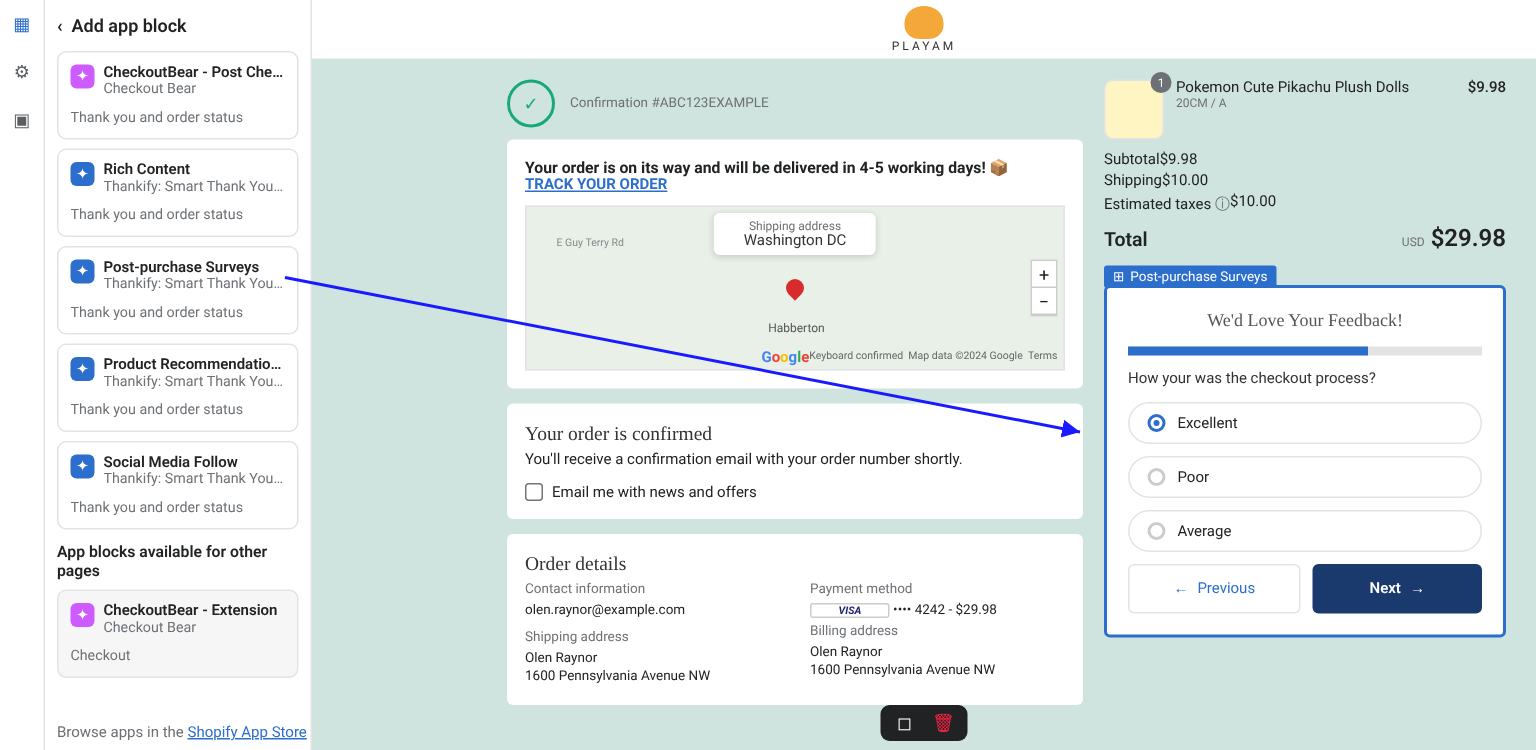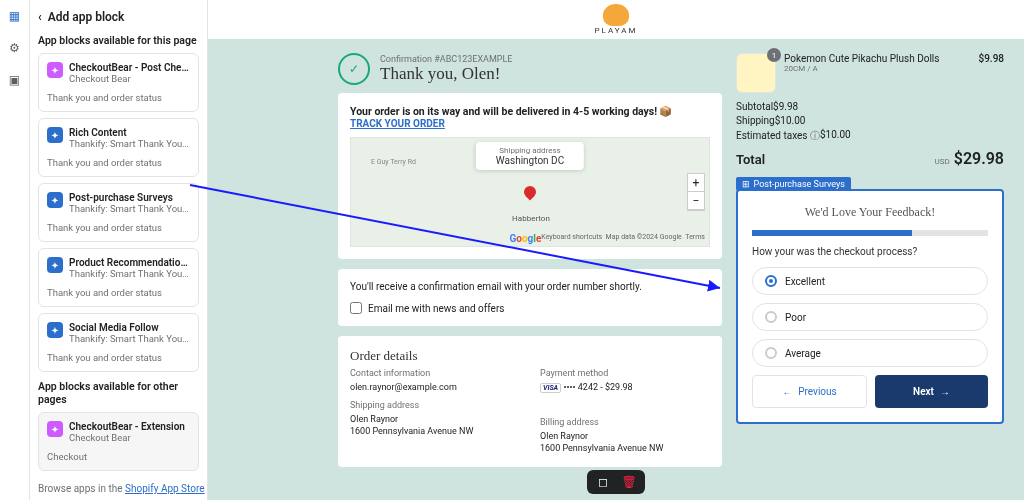--- a/index.html
+++ b/index.html
@@ -46,21 +46,21 @@
 .map-f{position:absolute;bottom:2px;left:4px;right:4px;display:flex;justify-content:flex-end;font-size:7px;color:#666}
 .glogo{font-weight:700;font-size:10px}
 .glogo span:nth-child(1){color:#4285F4}.glogo span:nth-child(2){color:#EA4335}.glogo span:nth-child(3){color:#FBBC05}.glogo span:nth-child(4){color:#4285F4}.glogo span:nth-child(5){color:#34A853}.glogo span:nth-child(6){color:#EA4335}
 .conf-t{font-family:Georgia,serif;font-size:13px;margin-bottom:4px;color:#333}
 .chk{display:flex;gap:6px;align-items:center;margin-top:10px}
 .chk input{width:12px;height:12px}
 .two{display:flex;gap:20px;font-size:9px}
 .col{flex:1}
 .col h4{font-size:9px;color:#6d7175;font-weight:400;margin-bottom:4px}
 .col div{margin-bottom:2px}
-.visa{display:inline-block;background:#fff;border:1px solid #ccc;padding:0 2px;font-size:7px;font-weight:700;font-style:italic;color:#1a1f71;border-radius:2px}
+.visa{display:inline-block;background:#fff;border:1px solid #ccc;padding:0 18px;font-size:7px;font-weight:700;font-style:italic;color:#1a1f71;border-radius:2px}
 .line-item{display:flex;gap:8px;align-items:flex-start;margin-bottom:8px}
 .thumb{width:40px;height:40px;background:#fff5c2;border-radius:6px;position:relative;border:1px solid #e1e3e5}
 .badge{position:absolute;top:-6px;right:-6px;background:#6d7175;color:#fff;border-radius:50%;width:14px;height:14px;font-size:8px;display:flex;align-items:center;justify-content:center}
 .li-txt{flex:1}
 .li-t{font-size:10px}
 .li-v{font-size:8px;color:#6d7175}
 .li-p{font-size:10px;font-weight:500}
 .row{display:flex;font-size:10px;margin:3px 0}
 .muted{color:#6d7175}
 .total{display:flex;justify-content:space-between;align-items:baseline;margin-top:6px;font-weight:600}
@@ -94,21 +94,20 @@
     <div class="ri active">▦</div>
     <div class="ri">⚙</div>
     <div class="ri">▣</div>
   </div>
 
   <div class="sidebar">
     <div class="sb-head">
       <span>‹</span>
       <span>Add app block</span>
     </div>
-    <div class="sb-section">App blocks available for this page</div>
 
     <div class="blk">
       <div class="blk-row">
         <div class="blk-ic pink">✦</div>
         <div class="blk-body">
           <div class="blk-title">CheckoutBear - Post Checkout</div>
           <div class="blk-sub">Checkout Bear</div>
         </div>
       </div>
       <div class="blk-footer">Thank you and order status</div>
@@ -183,68 +182,68 @@
         <span>PLAYAM</span>
       </div>
     </div>
 
     <div class="preview">
       <div class="left">
         <div class="ty-head">
           <div class="check">✓</div>
           <div>
             <div class="conf">Confirmation #ABC123EXAMPLE</div>
-            <div class="ty">Thank you, Olen!</div>
           </div>
         </div>
 
         <div class="card">
           <div class="onway">Your order is on its way and will be delivered in 4-5 working days! 📦</div>
           <a href="#" class="track">TRACK YOUR ORDER</a>
           <div class="map">
             <div style="position:absolute;left:20px;top:20px;font-size:7px;color:#888">E Guy Terry Rd</div>
             <div style="position:absolute;left:45%;top:70%;font-size:8px;color:#555">Habberton</div>
             <div class="addr-pop">
               <div class="l1">Shipping address</div>
               <div class="l2">Washington DC</div>
             </div>
             <div class="pin"></div>
             <div class="zoom">
               <div>+</div>
               <div>−</div>
             </div>
             <div class="map-f">
               <div class="glogo"><span>G</span><span>o</span><span>o</span><span>g</span><span>l</span><span>e</span></div>
-              <div><span>Keyboard shortcuts</span>&nbsp;&nbsp;<span>Map data ©2024 Google</span>&nbsp;&nbsp;<span>Terms</span></div>
+              <div><span>Keyboard confirmed</span>&nbsp;&nbsp;<span>Map data ©2024 Google</span>&nbsp;&nbsp;<span>Terms</span></div>
             </div>
           </div>
         </div>
 
         <div class="card">
+          <div class="conf-t">Your order is confirmed</div>
           <div>You'll receive a confirmation email with your order number shortly.</div>
           <label class="chk">
             <input type="checkbox" style="">
             <span>Email me with news and offers</span>
           </label>
         </div>
 
         <div class="card">
           <div class="conf-t">Order details</div>
           <div class="two">
             <div class="col">
               <h4>Contact information</h4>
               <div>olen.raynor@example.com</div>
               <h4 style="margin-top:8px">Shipping address</h4>
               <div>Olen Raynor</div>
               <div>1600 Pennsylvania Avenue NW</div>
             </div>
             <div class="col">
               <h4>Payment method</h4>
               <div><span class="visa">VISA</span> <span>•••• 4242 - $29.98</span></div>
-              <h4 style="margin-top:24px">Billing address</h4>
+              <h4 style="margin-top:4px">Billing address</h4>
               <div>Olen Raynor</div>
               <div>1600 Pennsylvania Avenue NW</div>
             </div>
           </div>
         </div>
       </div>
 
       <div class="right">
         <div class="line-item">
           <div class="thumb">

